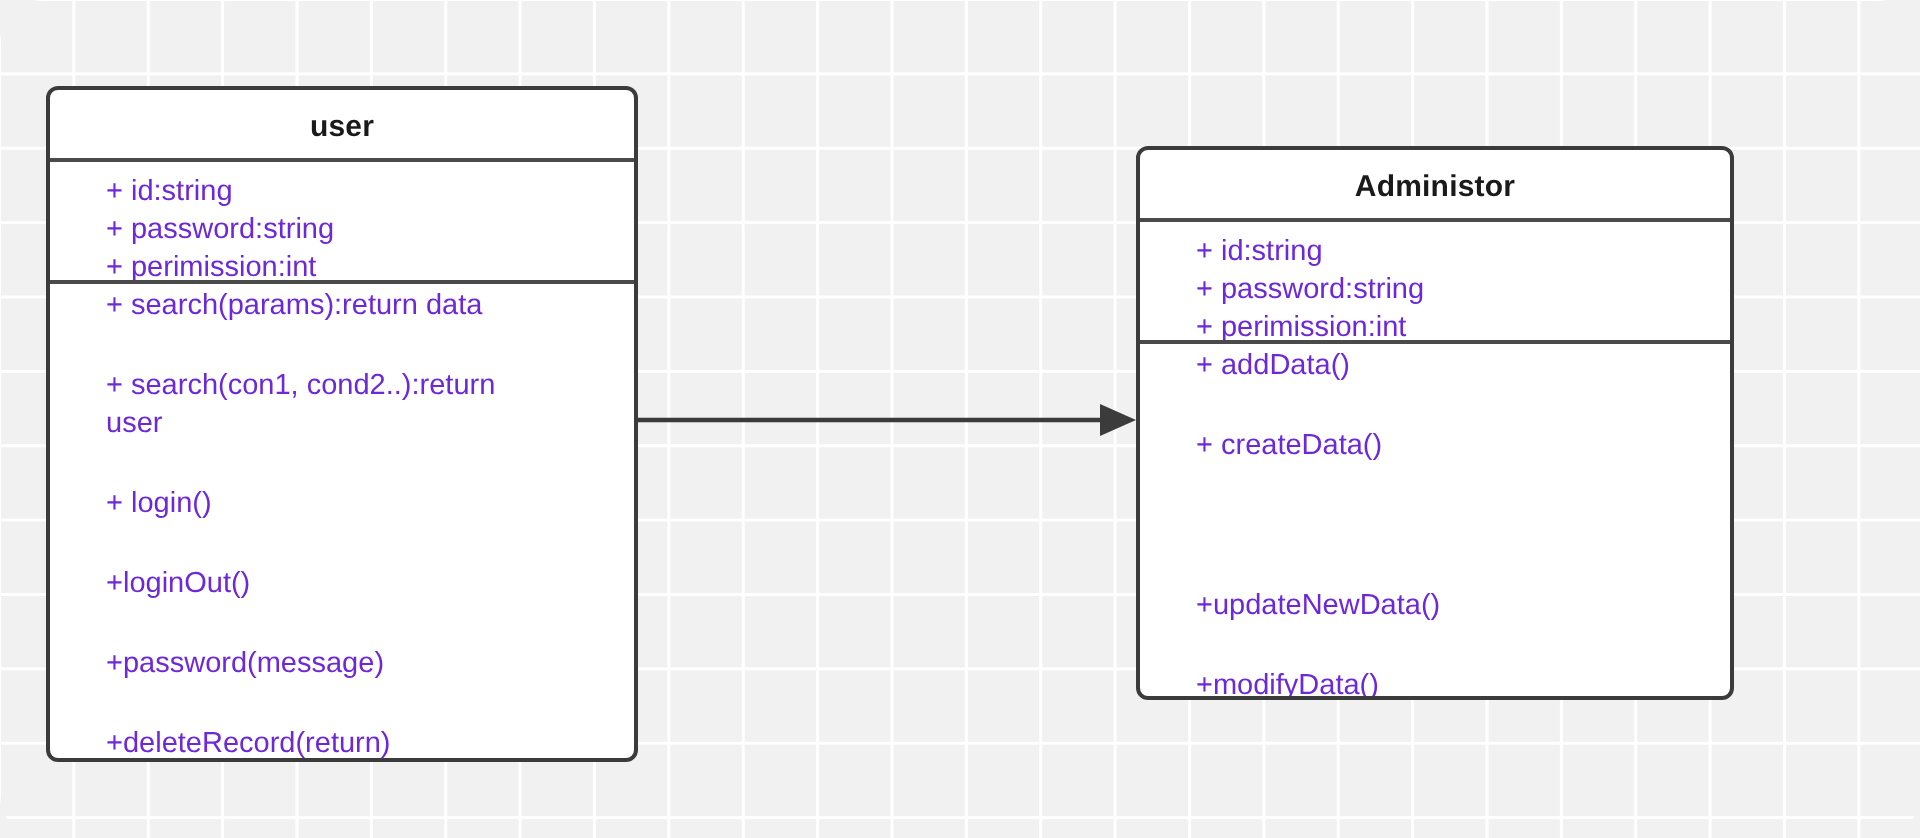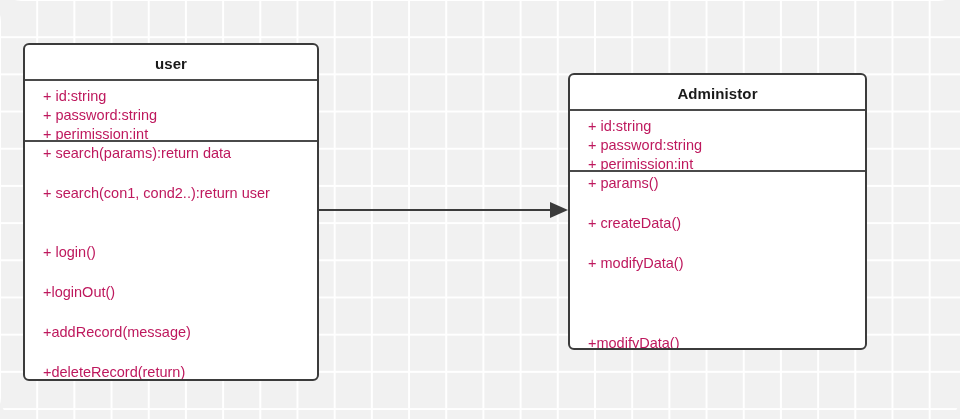--- a/index.html
+++ b/index.html
@@ -44,24 +44,24 @@
   }
   .uml-divider {
     position: absolute;
     left: 0;
     right: 0;
     height: 0;
     border-top: 2px solid #4a4a4a;
   }
   .uml-row {
     position: absolute;
-    left: 18px;
+    left: 28px;
     right: 6px;
     font-size: 14.5px;
-    color: #be185d;
+    color: #6d28d9;
     line-height: 19px;
     white-space: pre-wrap;
   }
 
   
   #class-user {
     left: 23px;
     top: 43px;
     width: 296px;
     height: 338px;
@@ -104,38 +104,38 @@
     <div class="uml-row" style="top:42px;">+ id:string</div>
     <div class="uml-row" style="top:61px;">+ password:string</div>
     <div class="uml-row" style="top:80px;">+ perimission:int</div>
 
     <div class="uml-divider" id="user-div-2"></div>
 
     <div class="uml-row" style="top:99px;">+ search(params):return data</div>
     <div class="uml-row" style="top:139px; right:40px;">+ search(con1, cond2..):return user</div>
     <div class="uml-row" style="top:238px;">+loginOut()</div>
     <div class="uml-row" style="top:198px;">+ login()</div>
-    <div class="uml-row" style="top:278px;">+addRecord(message)</div>
+    <div class="uml-row" style="top:278px;">+password(message)</div>
     <div class="uml-row" style="top:318px;">+deleteRecord(return)</div>
   </div>
 
   <div class="uml-class" id="class-administor">
     <div class="uml-title">Administor</div>
 
     <div class="uml-divider" id="admin-div-1"></div>
 
     <div class="uml-row" style="top:42px;">+ id:string</div>
     <div class="uml-row" style="top:61px;">+ password:string</div>
     <div class="uml-row" style="top:80px;">+ perimission:int</div>
 
     <div class="uml-divider" id="admin-div-2"></div>
 
-    <div class="uml-row" style="top:99px;">+ params()</div>
+    <div class="uml-row" style="top:99px;">+ addData()</div>
     <div class="uml-row" style="top:139px;">+ createData()</div>
-    <div class="uml-row" style="top:179px;">+ modifyData()</div>
+    <div class="uml-row" style="top:219px;">+updateNewData()</div>
     <div class="uml-row" style="top:259px;">+modifyData()</div>
   </div>
 
   <svg id="assoc-arrow" viewBox="0 0 254 28">
     <line x1="2" y1="14" x2="236" y2="14" stroke="#3b3b3b" stroke-width="2.2"></line>
     <polygon points="234,6 252,14 234,22" fill="#3b3b3b"></polygon>
   </svg>
 
 </div>
 

